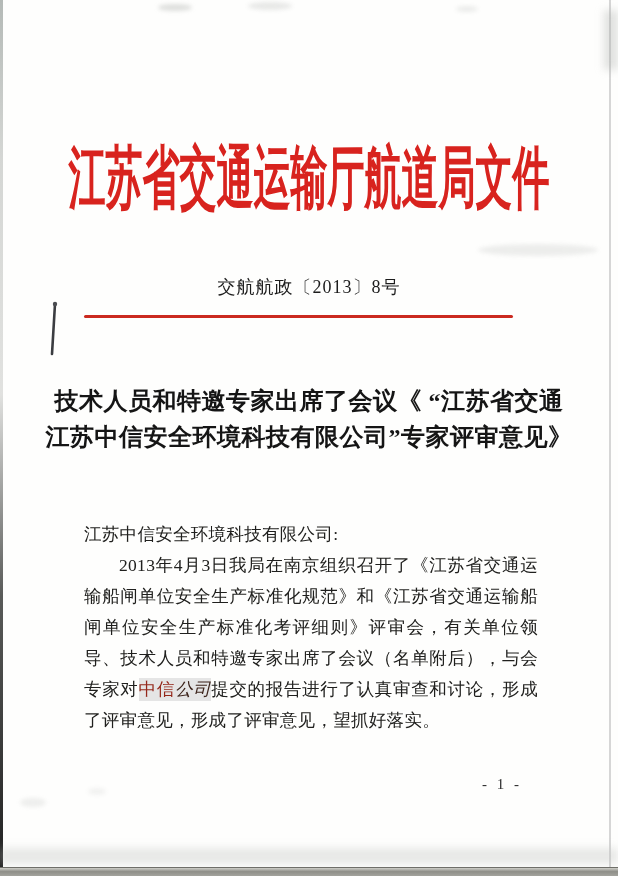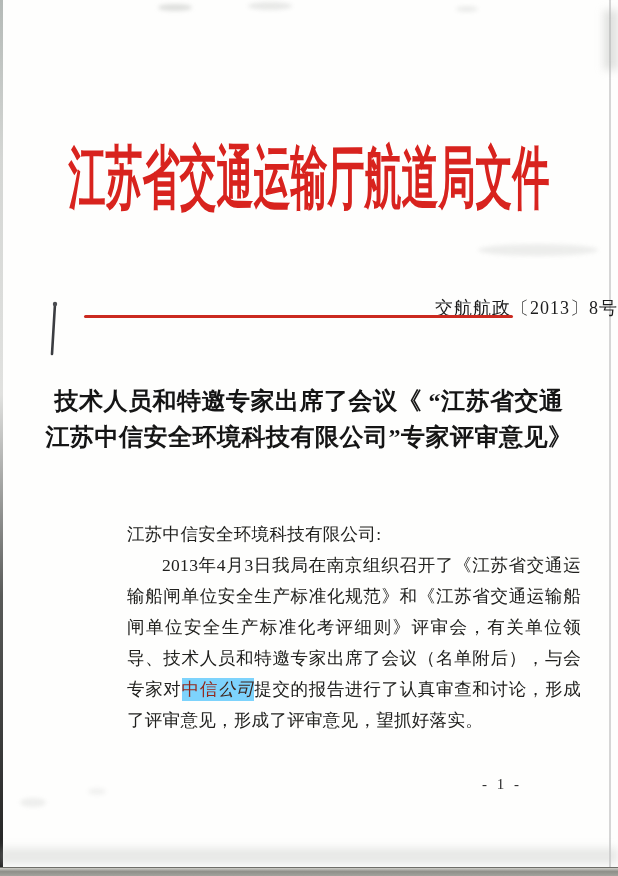--- a/index.html
+++ b/index.html
@@ -57,43 +57,43 @@
     position:absolute; top:144px; left:0; width:618px;
     text-align:center;
     font-size:37px; font-weight:bold; line-height:1;
     color:#d8231e;
     letter-spacing:0px;
     transform:scaleY(1.85);
     transform-origin:top center;
     white-space:nowrap;
   }
   .doc-number {
-    position:absolute; top:296px; left:0; width:618px;
-    text-align:right;
+    position:absolute; top:275px; left:0; width:618px;
+    text-align:center;
     font-size:18px; color:#1c1c1c; letter-spacing:1px;
     white-space:nowrap;
   }
   .red-rule {
     position:absolute; top:315px; left:84px; width:429px; height:3px;
     background:#cb2a20; border-radius:2px;
   }
   .notice-title {
     position:absolute; top:383px; left:40px; width:538px;
     text-align:center;
     font-size:24px; font-weight:bold; line-height:36px;
     color:#151515; letter-spacing:0.5px;
   }
   .notice-title .line { white-space:nowrap; }
   .body-text {
     position:absolute; top:519px; left:84px; width:454px;
     font-size:17.5px; line-height:31px; color:#20201e;
-    text-align:justify; letter-spacing:0.3px;margin-left:43px;
+    text-align:justify; letter-spacing:0.3px;
   }
   .para-indent { text-indent:2em; }
-  .hl { background:#7dd3fc; padding:1px 0 2px 0; }
+  .hl { background:#e5e5e5; padding:1px 0 2px 0; }
   .hl-red   { color:#94271a; }
   .hl-black { color:#3c231a;font-style:italic; }
   .page-number {
     position:absolute; top:776px; left:482px;
     font-size:15px; color:#2e2e2e; letter-spacing:3px;
     white-space:nowrap;
   }
 </style>
 </head>
 <body>

